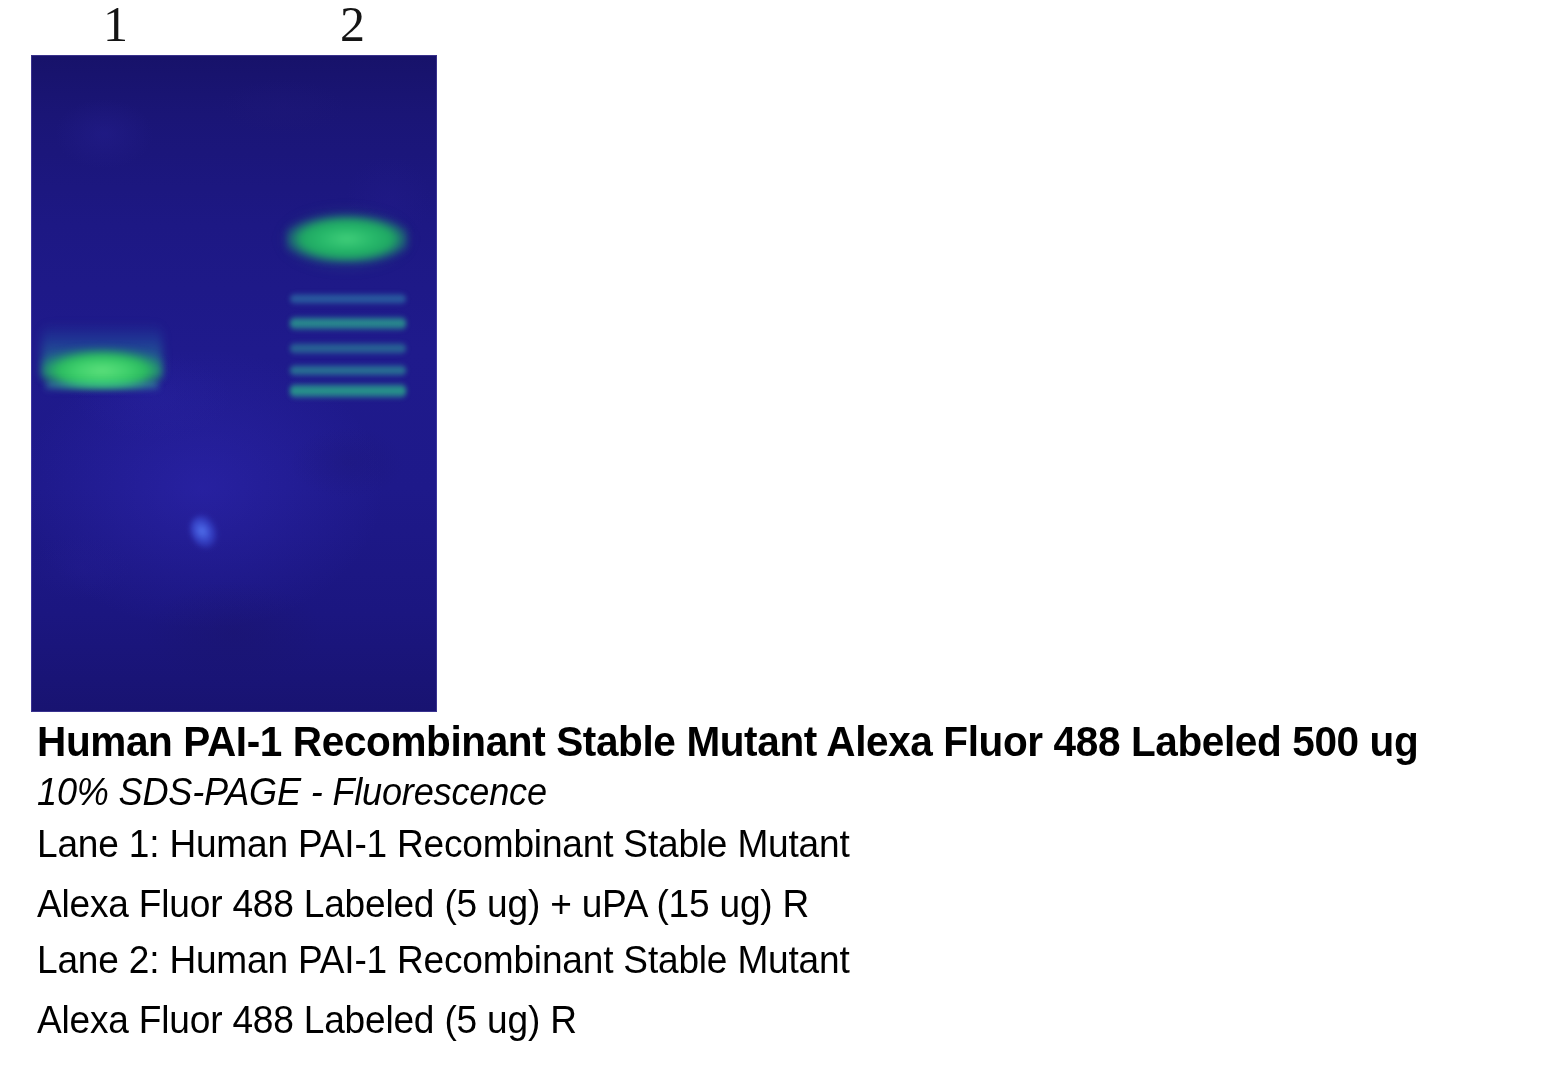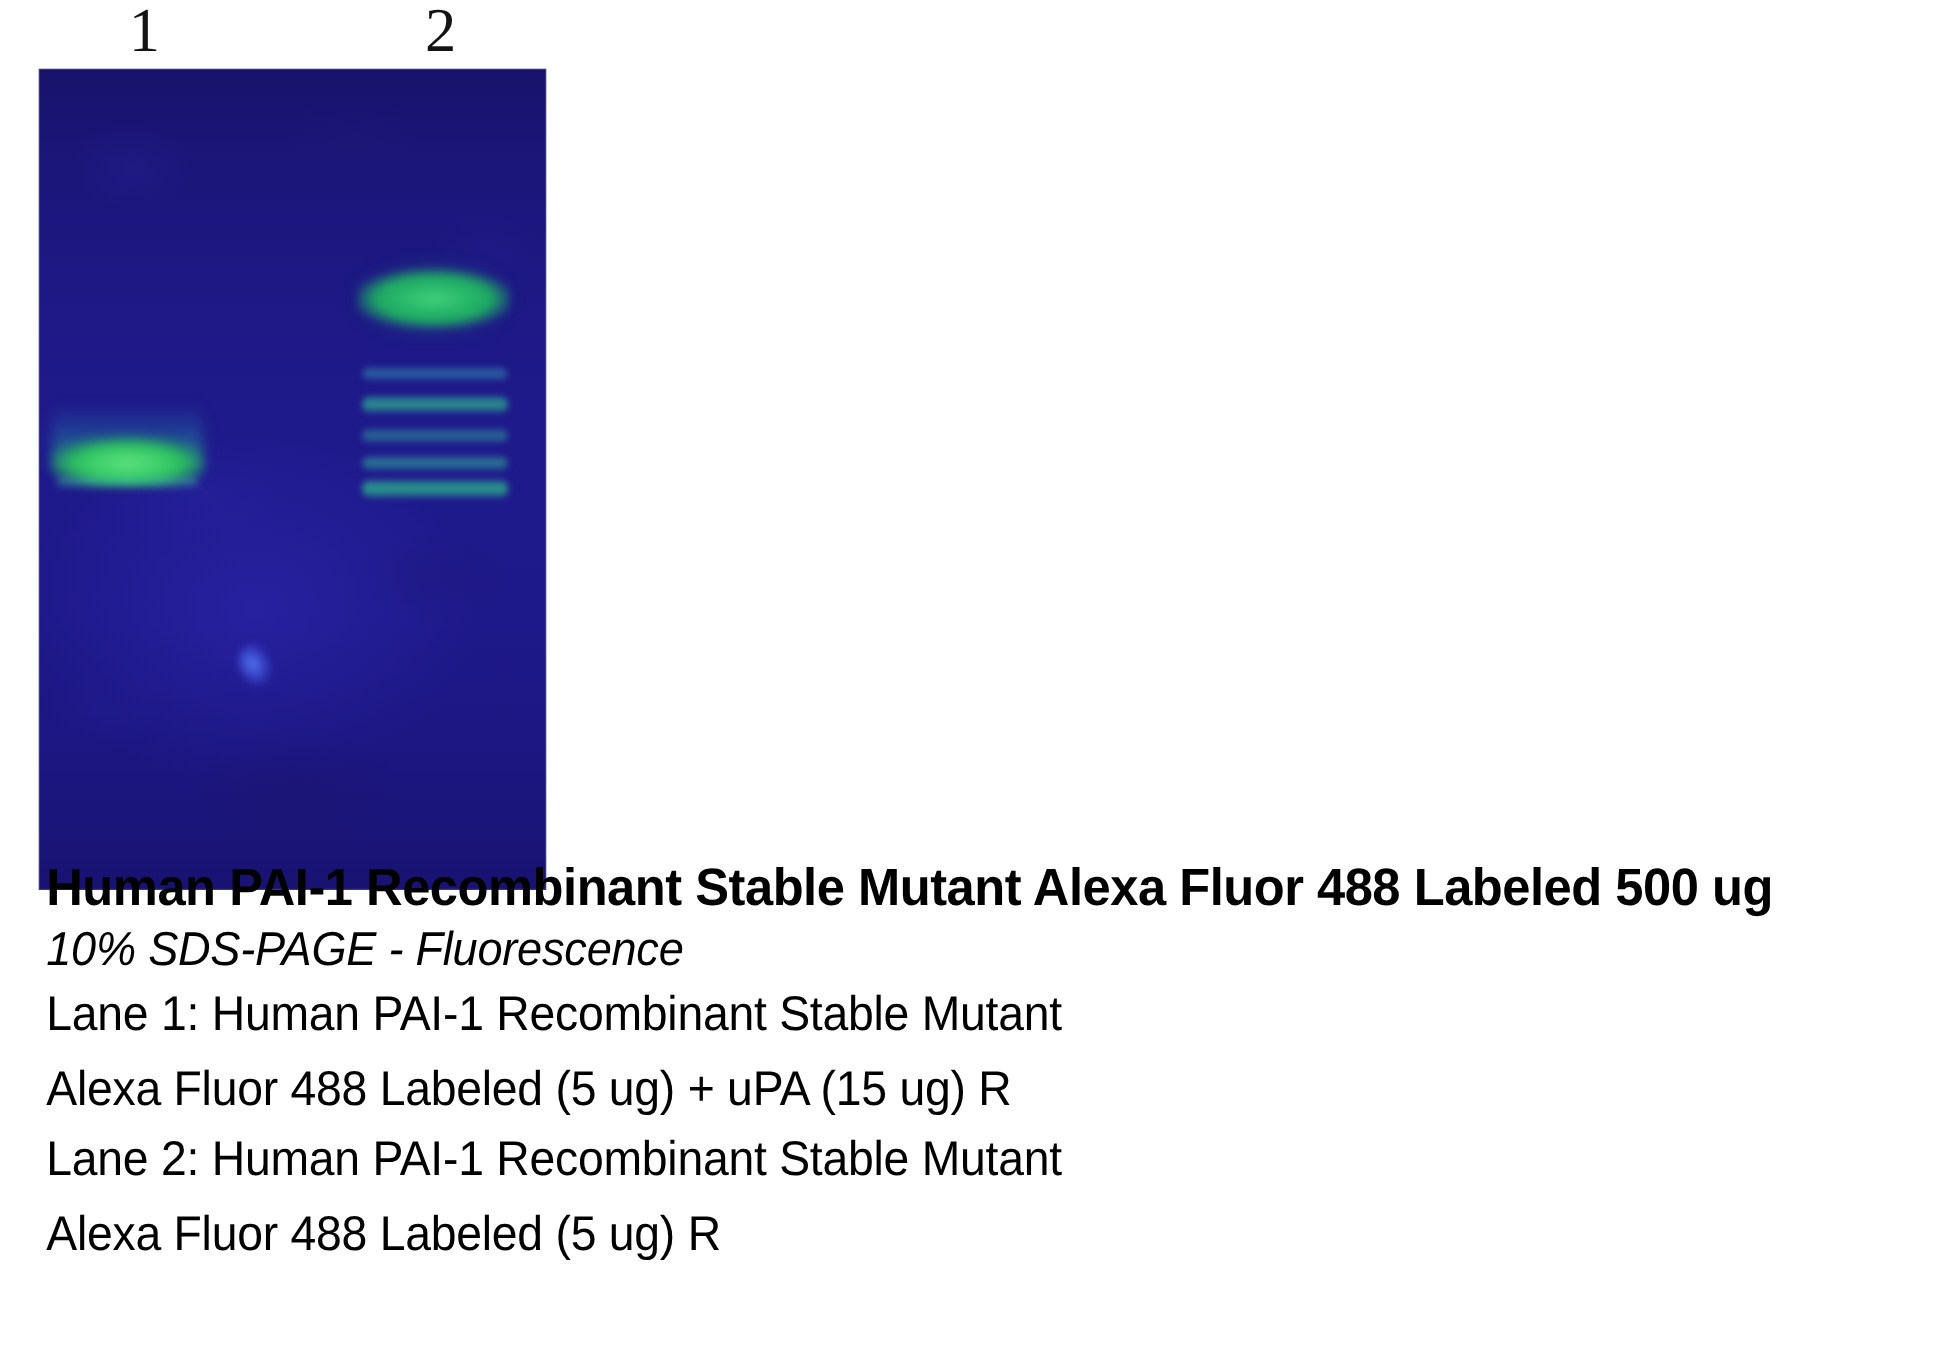--- a/index.html
+++ b/index.html
@@ -170,21 +170,21 @@
   #lane2-ladder-1 { top: 239px; height: 10px; background: linear-gradient(180deg, rgba(60,190,200,0.28), rgba(55,175,185,0.48), rgba(60,190,200,0.22)); }
   #lane2-ladder-2 { top: 262px; height: 13px; background: linear-gradient(180deg, rgba(50,190,160,0.38), rgba(45,200,140,0.72), rgba(50,185,150,0.30)); }
   #lane2-ladder-3 { top: 288px; height: 11px; background: linear-gradient(180deg, rgba(55,185,175,0.26), rgba(50,190,155,0.50), rgba(55,185,175,0.22)); }
   #lane2-ladder-4 { top: 310px; height: 11px; background: linear-gradient(180deg, rgba(55,190,170,0.30), rgba(48,195,150,0.58), rgba(55,190,170,0.24)); }
   #lane2-ladder-5 { top: 329px; height: 14px; background: linear-gradient(180deg, rgba(50,190,150,0.40), rgba(42,200,135,0.78), rgba(50,188,150,0.32)); }
 
   
   #caption-block {
     position: absolute;
     left: 37px;
-    top: 686px;
+    top: 718px;
     width: 1510px;
   }
   #caption-title {
     font-family: "Liberation Sans Narrow", "Liberation Sans", sans-serif;
     font-weight: 700;
     font-size: 42px;
     line-height: 48px;
     letter-spacing: -0.4px;
     transform: scaleX(0.965);
     transform-origin: left center;

